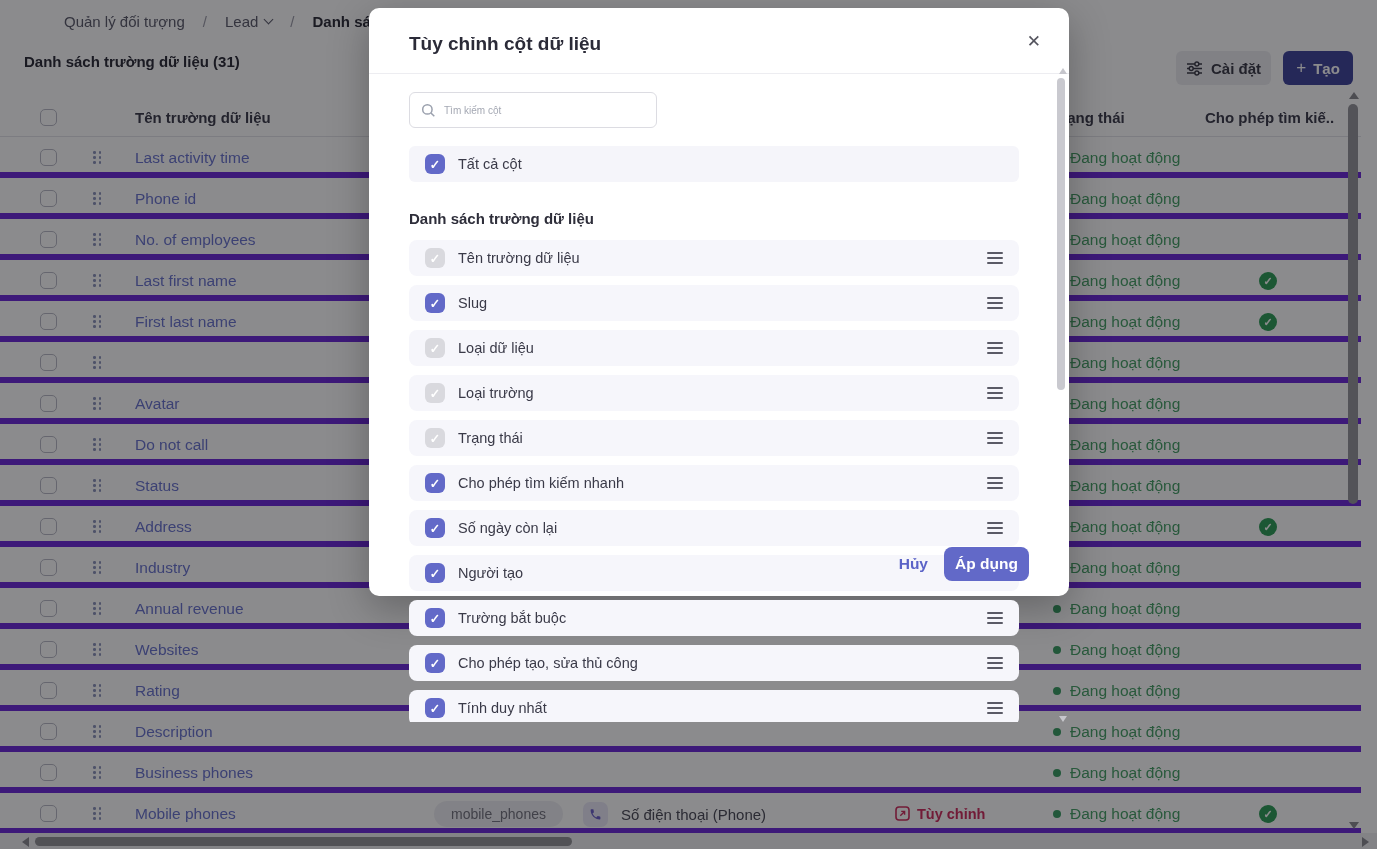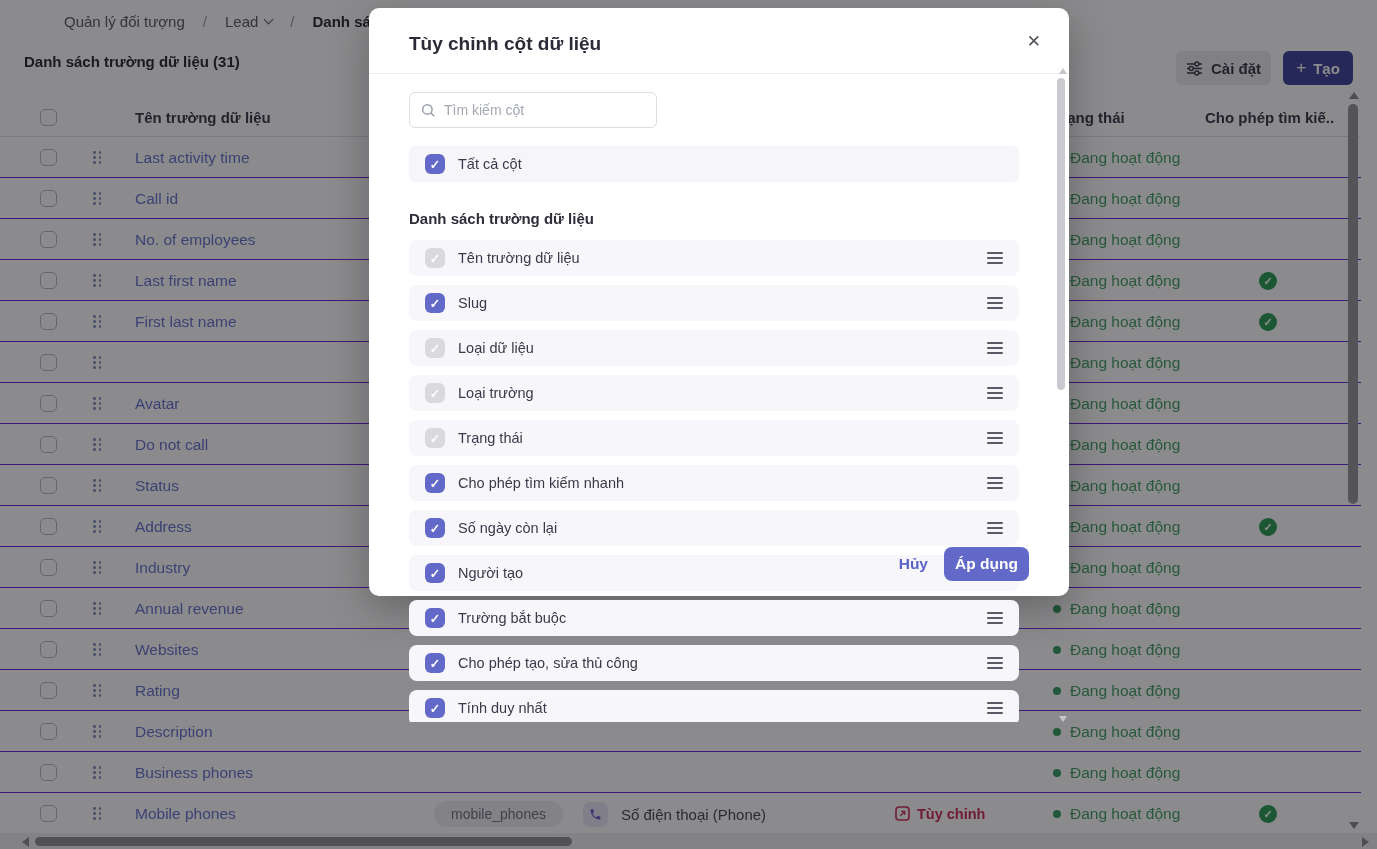--- a/index.html
+++ b/index.html
@@ -30,21 +30,21 @@
 
   .thead { position:absolute; top:100px; left:0; width:1361px; height:37px;
     border-bottom:1px solid #e2e2e8; font-size:15px; font-weight:700; color:#3c3c4b; }
   .th-cb { position:absolute; left:40px; top:9px; width:17px; height:17px;
     border:1.5px solid #b9bac6; border-radius:5px; background:#fff; }
   .th-name { position:absolute; left:135px; top:9px; }
   .th-status { position:absolute; left:1053px; top:9px; }
   .th-qsearch { position:absolute; left:1205px; top:9px; width:130px; overflow:hidden; white-space:nowrap; }
 
   .tbody { position:absolute; top:137px; left:0; width:1361px; }
-  .row { position:relative; height:41px; border-bottom:1px solid #6d28d9; background:#fff;text-align:center; }
+  .row { position:relative; height:41px; border-bottom:6px solid #6d28d9; background:#fff;text-align:center; }
   .cb { position:absolute; left:40px; top:12px; width:17px; height:17px;
     border:1.5px solid #b9bac6; border-radius:5px; background:#fff; }
   .drag6 { position:absolute; left:93px; top:14px; display:grid;
     grid-template-columns:3px 3px; gap:2.5px; cursor:grab; }
   .drag6 i { width:2.6px; height:2.6px; background:#8c93bb; border-radius:50%; }
   .fname { position:absolute; left:135px; top:0; line-height:41px; font-size:15.5px; color:#6a74cf; cursor:pointer; }
   .slugpill { position:absolute; left:434px; top:8px; height:26px; line-height:26px; padding:0 17px;
     background:#efeff3; border-radius:13px; color:#73737f; font-size:14px; }
   .typecell { position:absolute; left:583px; top:8px; height:26px; display:flex; align-items:center; gap:13px;
     font-size:15px; color:#4a4a57; }
@@ -78,21 +78,21 @@
   .modal { position:absolute; left:369px; top:8px; width:700px; height:588px; background:#fff;
     border-radius:10px; z-index:10; box-shadow:0 12px 40px rgba(0,0,0,.28); }
   .m-header { position:absolute; top:0; left:0; width:100%; height:66px; border-bottom:1px solid #ededf1; }
   .m-title { position:absolute; left:40px; top:25px; font-size:19px; font-weight:700; color:#2b2b38; }
   .m-close { position:absolute; right:28px; top:25px; font-size:17px; color:#55555f; cursor:pointer; line-height:1; }
 
   .m-search { position:absolute; left:40px; top:84px; width:248px; height:36px;
     border:1px solid #dcdce2; border-radius:6px; }
   .m-search svg { position:absolute; left:11px; top:10px; }
   .m-search input { position:absolute; left:34px; top:0; width:208px; height:34px; border:0; outline:0;
-    font-family:"Liberation Sans", sans-serif; font-size:14px; color:#3a3a48; background:transparent; }
+    font-family:"Liberation Sans", sans-serif; font-size:10px; color:#3a3a48; background:transparent; }
   .m-search input::placeholder { color:#a4a8b3; }
 
   .m-selall { position:absolute; left:40px; top:138px; width:610px; height:36px; background:#f5f5fa;
     border-radius:6px; display:flex; align-items:center; padding:0 16px; cursor:pointer; }
   .mcb { width:20px; height:20px; border-radius:6px; background:#6269c8; color:#fff;
     display:flex; align-items:center; justify-content:center; font-size:12.5px; font-weight:700;
     margin-right:13px; flex:none; cursor:pointer; }
   .mcb.dis { background:#d9d9de; }
   .m-sel-label, .m-item-label { font-size:14.5px; color:#3a3a48; }
 
@@ -175,21 +175,21 @@
       <div class="row">
         <span class="cb"></span>
         <span class="drag6">
           <i></i>
           <i></i>
           <i></i>
           <i></i>
           <i></i>
           <i></i>
         </span>
-        <span class="fname">Call id</span>
+        <span class="fname">Phone id</span>
         <span class="statuscell">
           <span class="sdot"></span>
           <span class="stext">Đang hoạt động</span>
         </span>
       </div>
       <div class="row">
         <span class="cb"></span>
         <span class="drag6">
           <i></i>
           <i></i>

